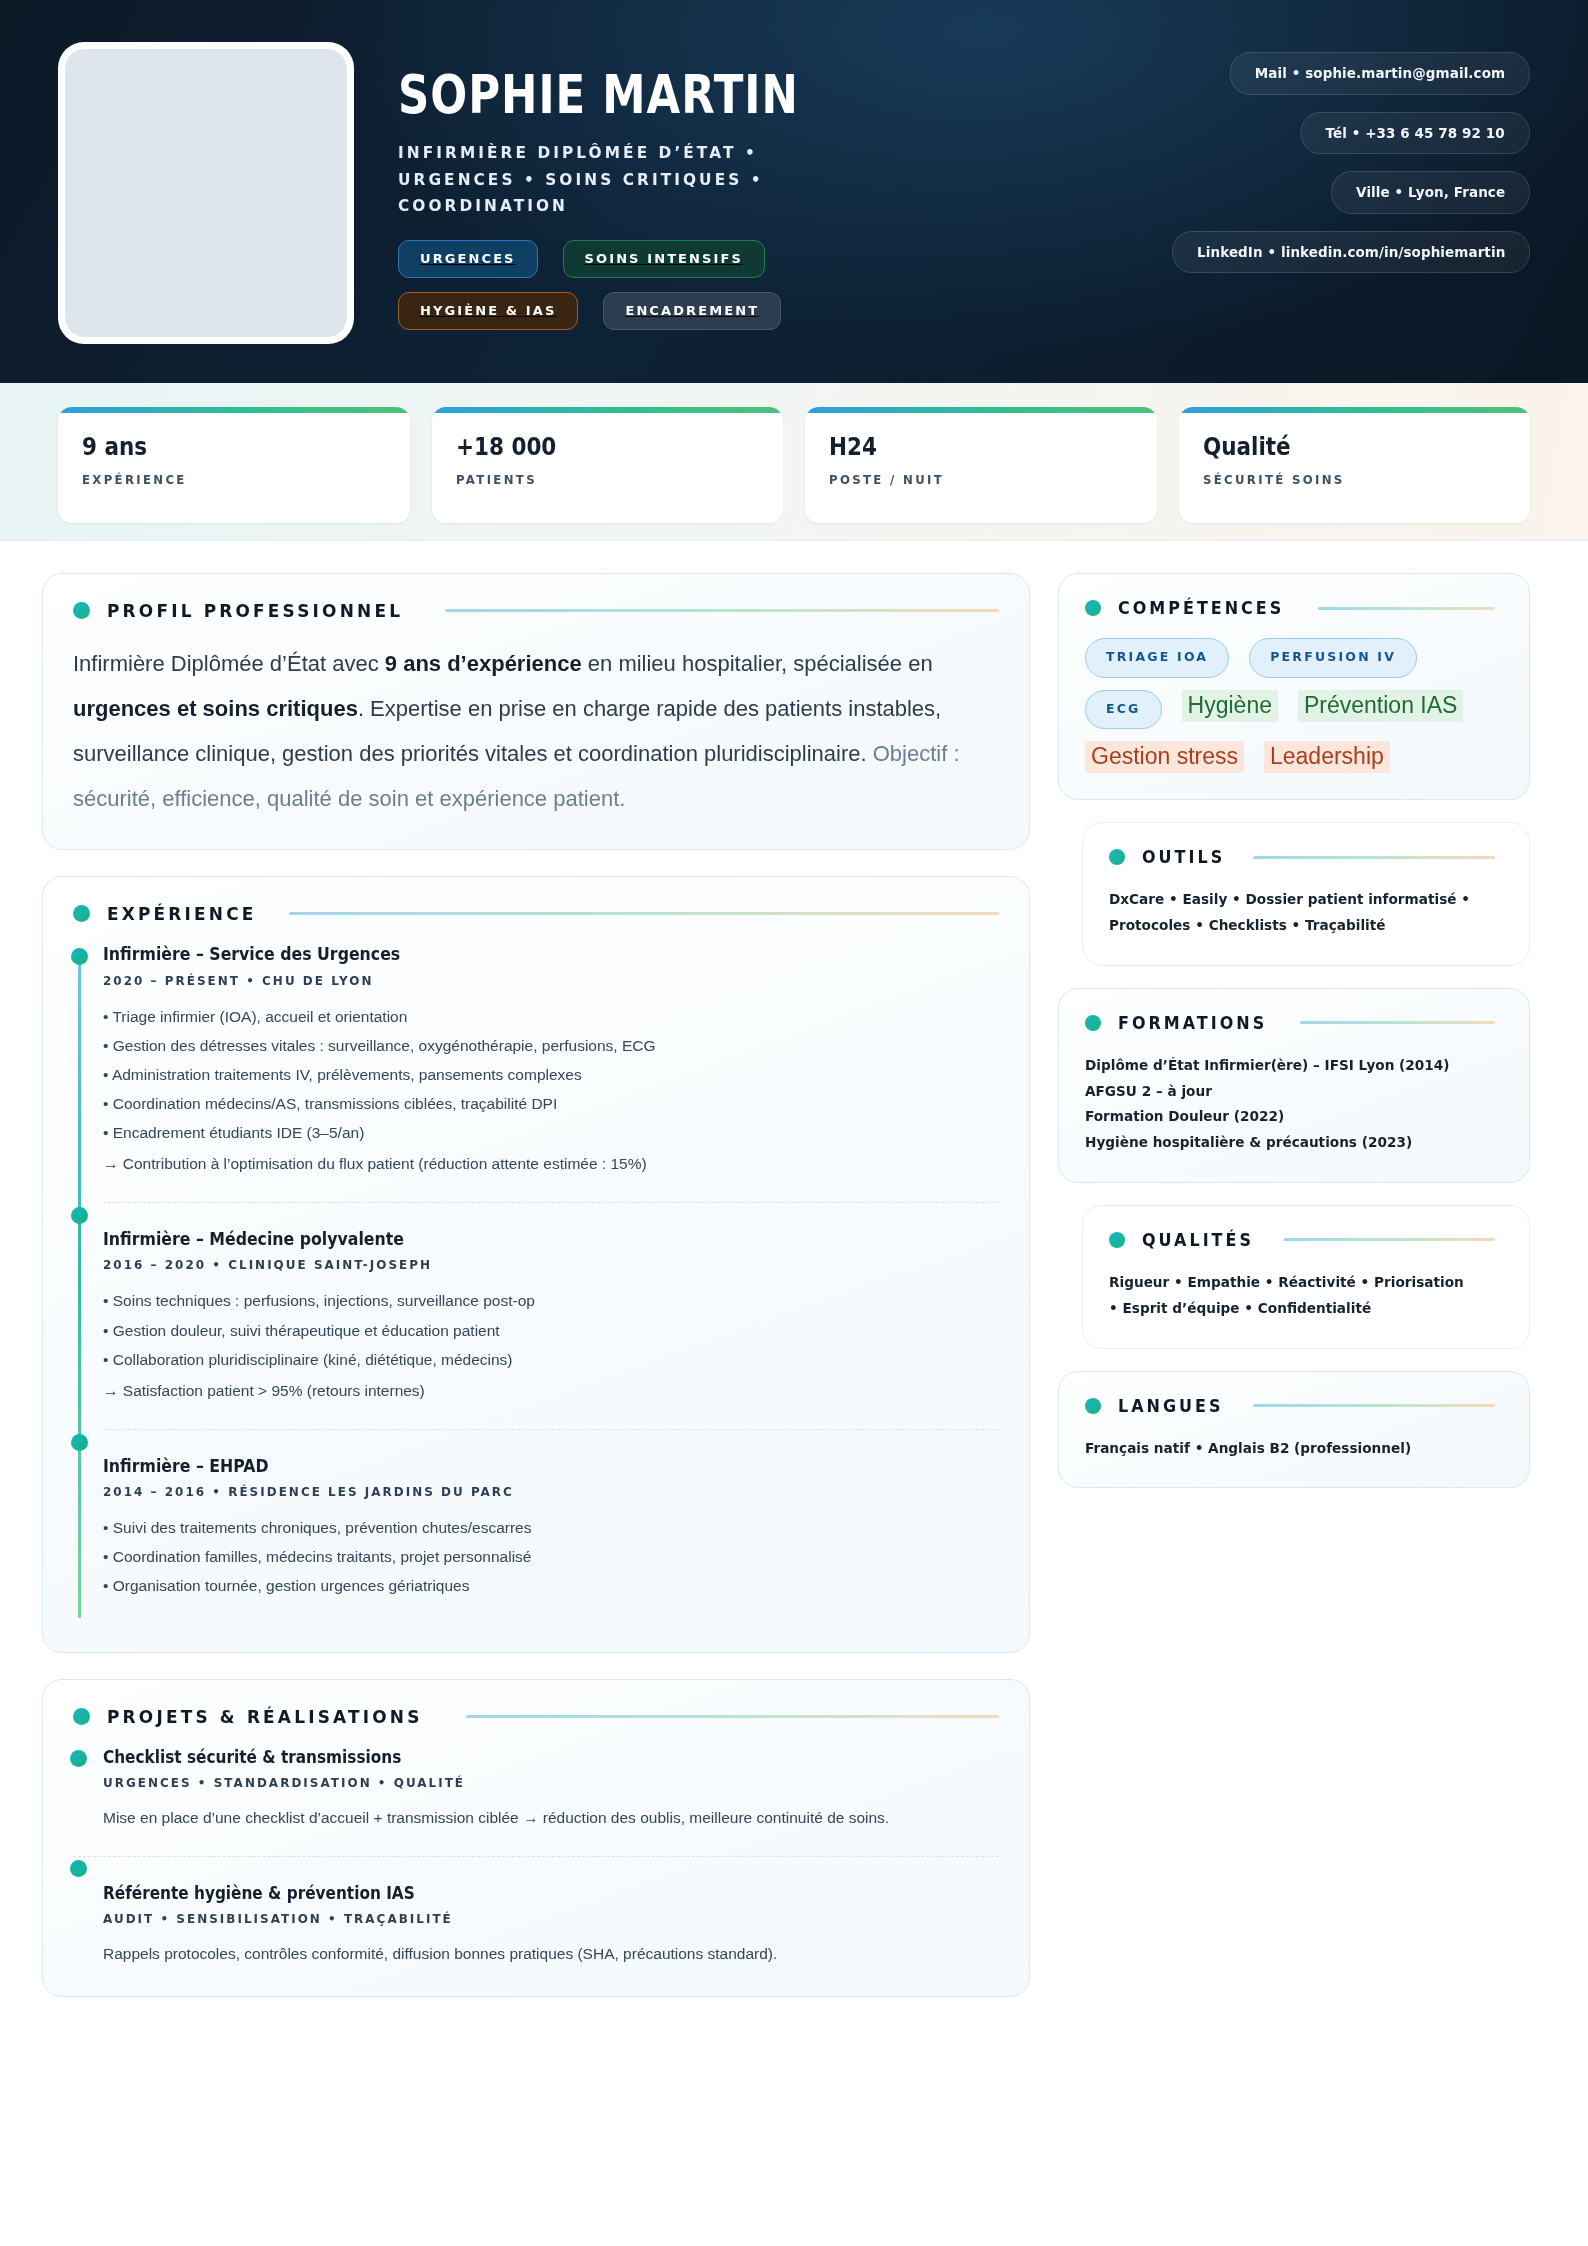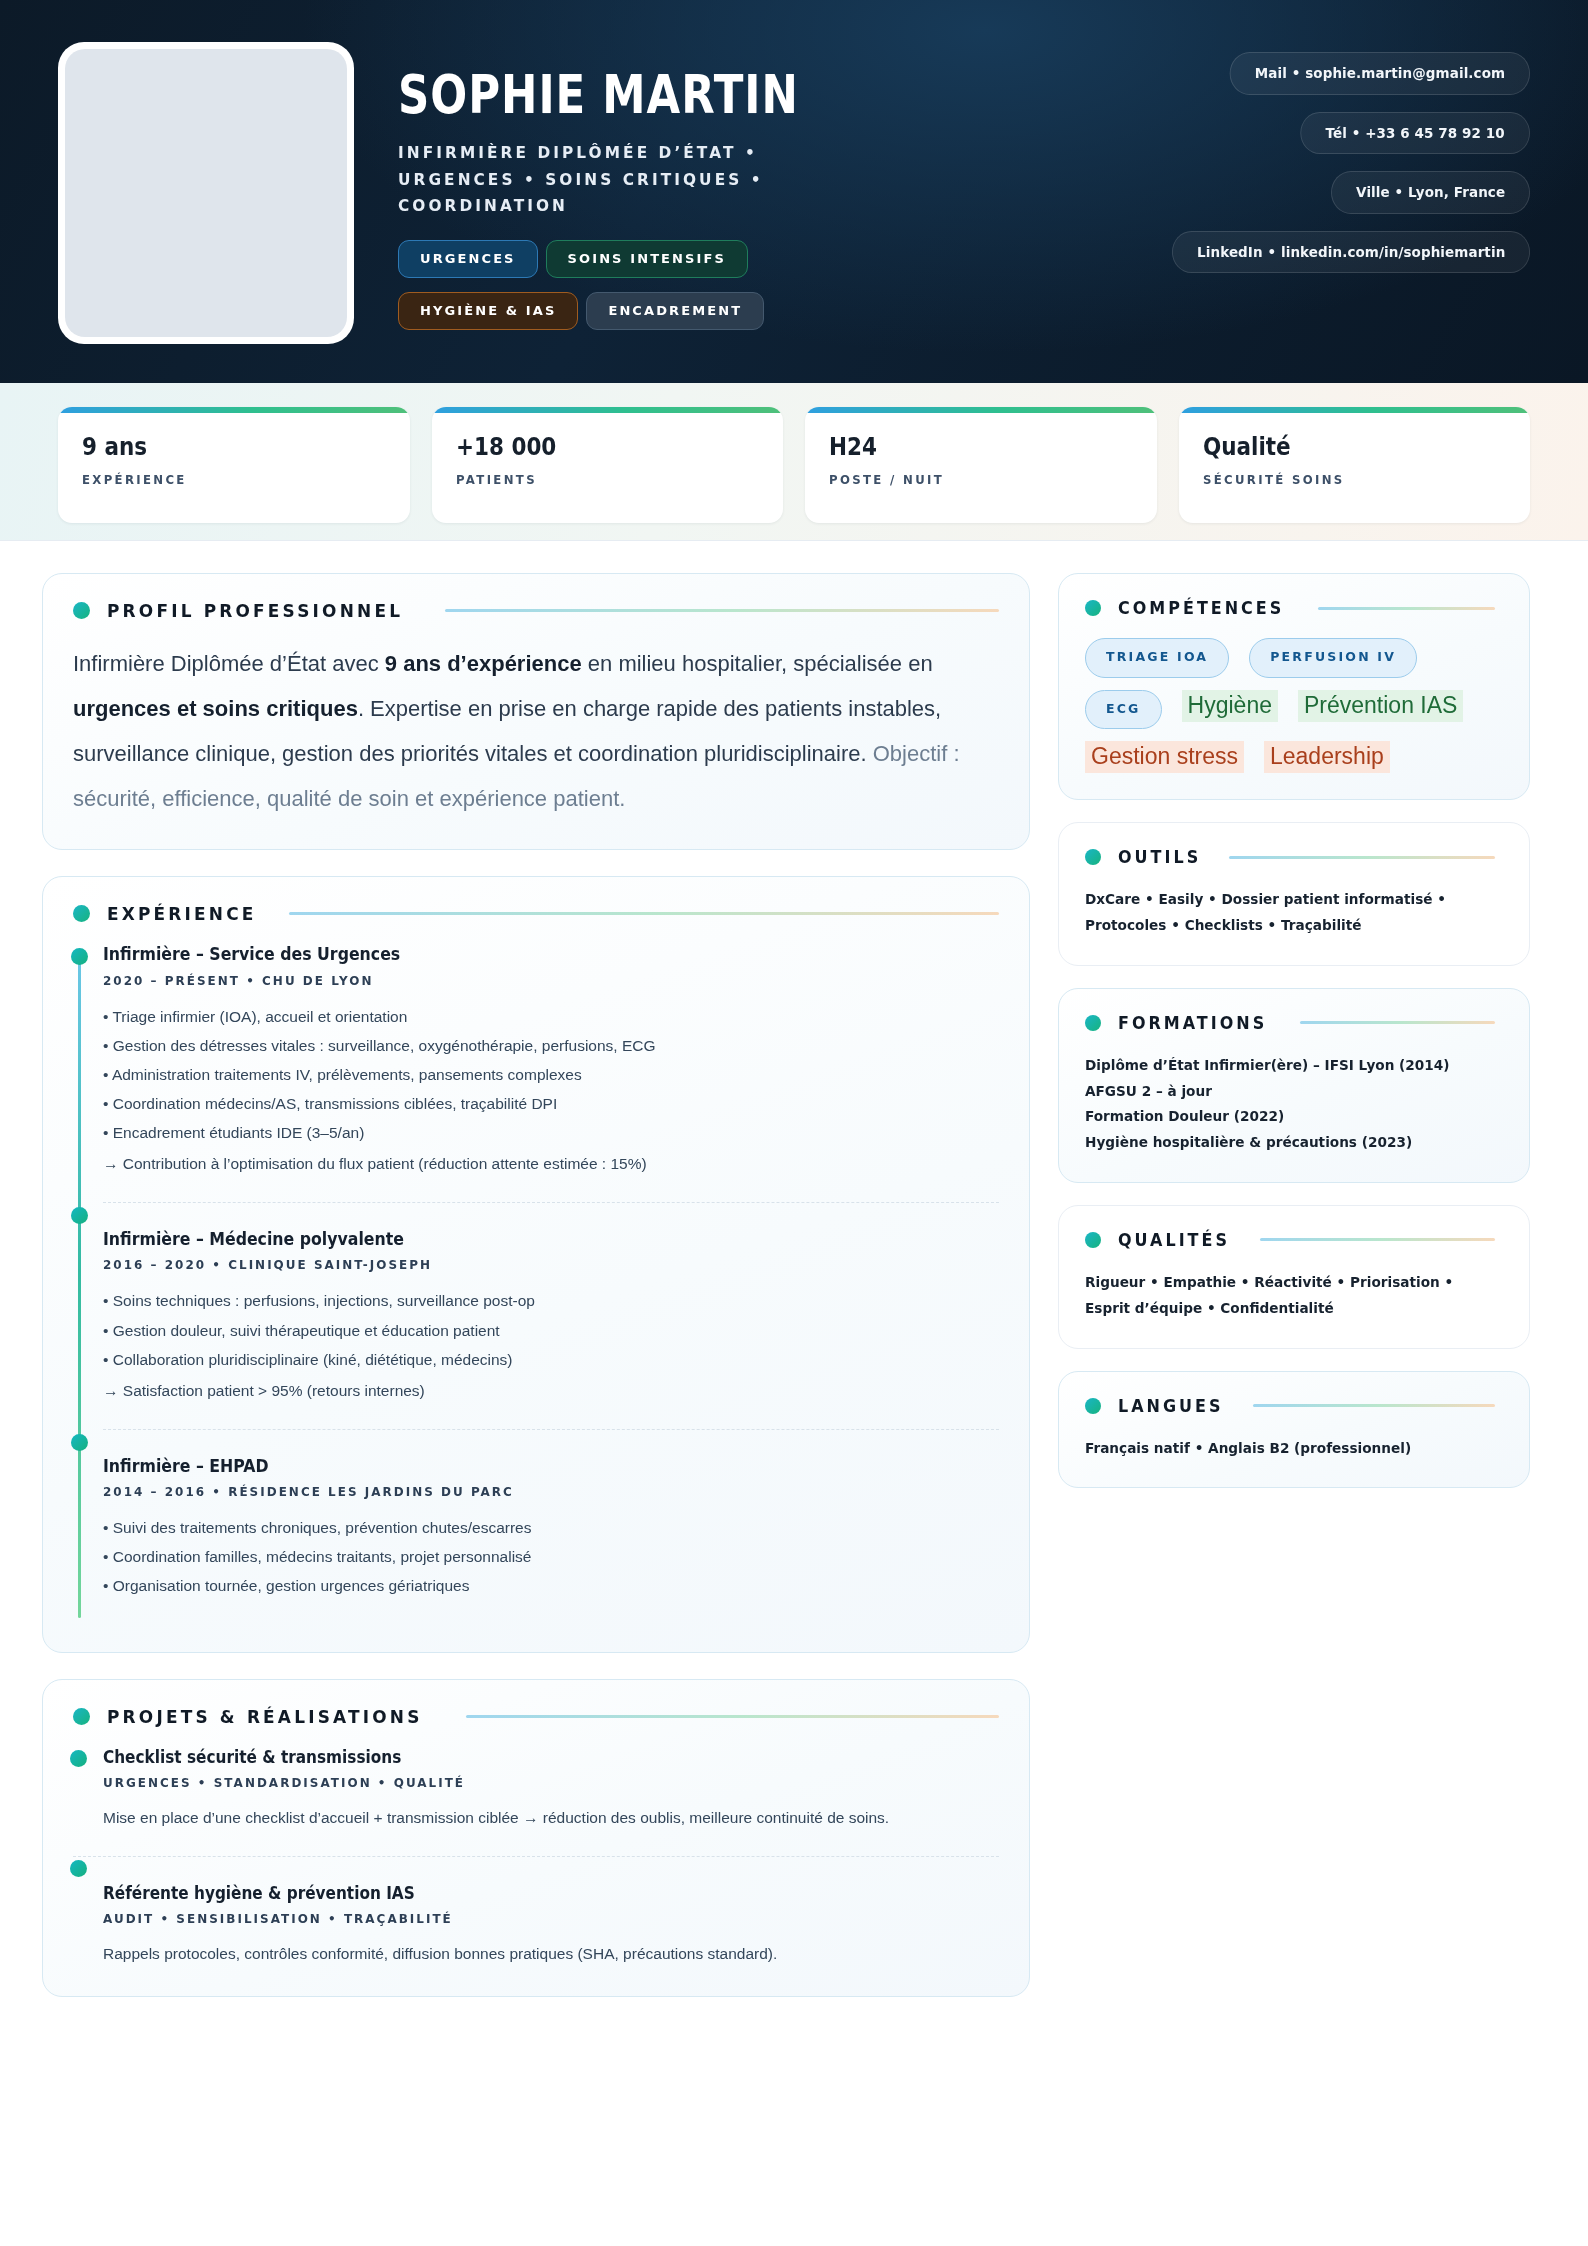--- a/index.html
+++ b/index.html
@@ -65,21 +65,21 @@
     font-family: "DejaVu Sans", sans-serif;
     font-weight: 700;
     font-size: 16.5px;
     letter-spacing: 3.3px;
     line-height: 1.62;
     color: #e6edf5;
     max-width: 500px;
     transform: scaleX(0.93);
     transform-origin: left center;
   }
-  .chips { margin-top: 20px; display: flex; flex-wrap: wrap; gap: 14px 8px; max-width: 470px; }
+  .chips { margin-top: 20px; display: flex; flex-wrap: wrap; gap: 14px 25px; max-width: 470px; text-decoration: underline; }
   .chip {
     font-family: "DejaVu Sans", sans-serif;
     font-weight: 700;
     font-size: 13px;
     letter-spacing: 2.1px;
     color: #ffffff;
     padding: 11px 21px 12px 21px;
     border-radius: 11px;
     border: 1.6px solid rgba(255,255,255,.22);
     background: rgba(255,255,255,.05);
@@ -176,20 +176,21 @@
     border-radius: 20px;
     border: 1.3px solid #d7e9f3;
     background: linear-gradient(160deg, #ffffff 0%, #f7fbfd 55%, #f3f8fc 100%);
     padding: 26px 30px 28px 30px;
     margin-bottom: 26px;
     position: relative;
   }
   .card.plain {
     border-color: #e9eef4;
     background: #ffffff;
+    margin-left: 24px;
   }
 
   .sec-head { display: flex; align-items: center; gap: 17px; margin-bottom: 20px; }
   .dot {
     width: 17px; height: 17px; border-radius: 50%;
     background: linear-gradient(135deg, #1ab6c7 0%, #17b37e 100%);
     flex: 0 0 auto;
   }
   .sec-title {
     font-family: "DejaVu Sans", sans-serif;

